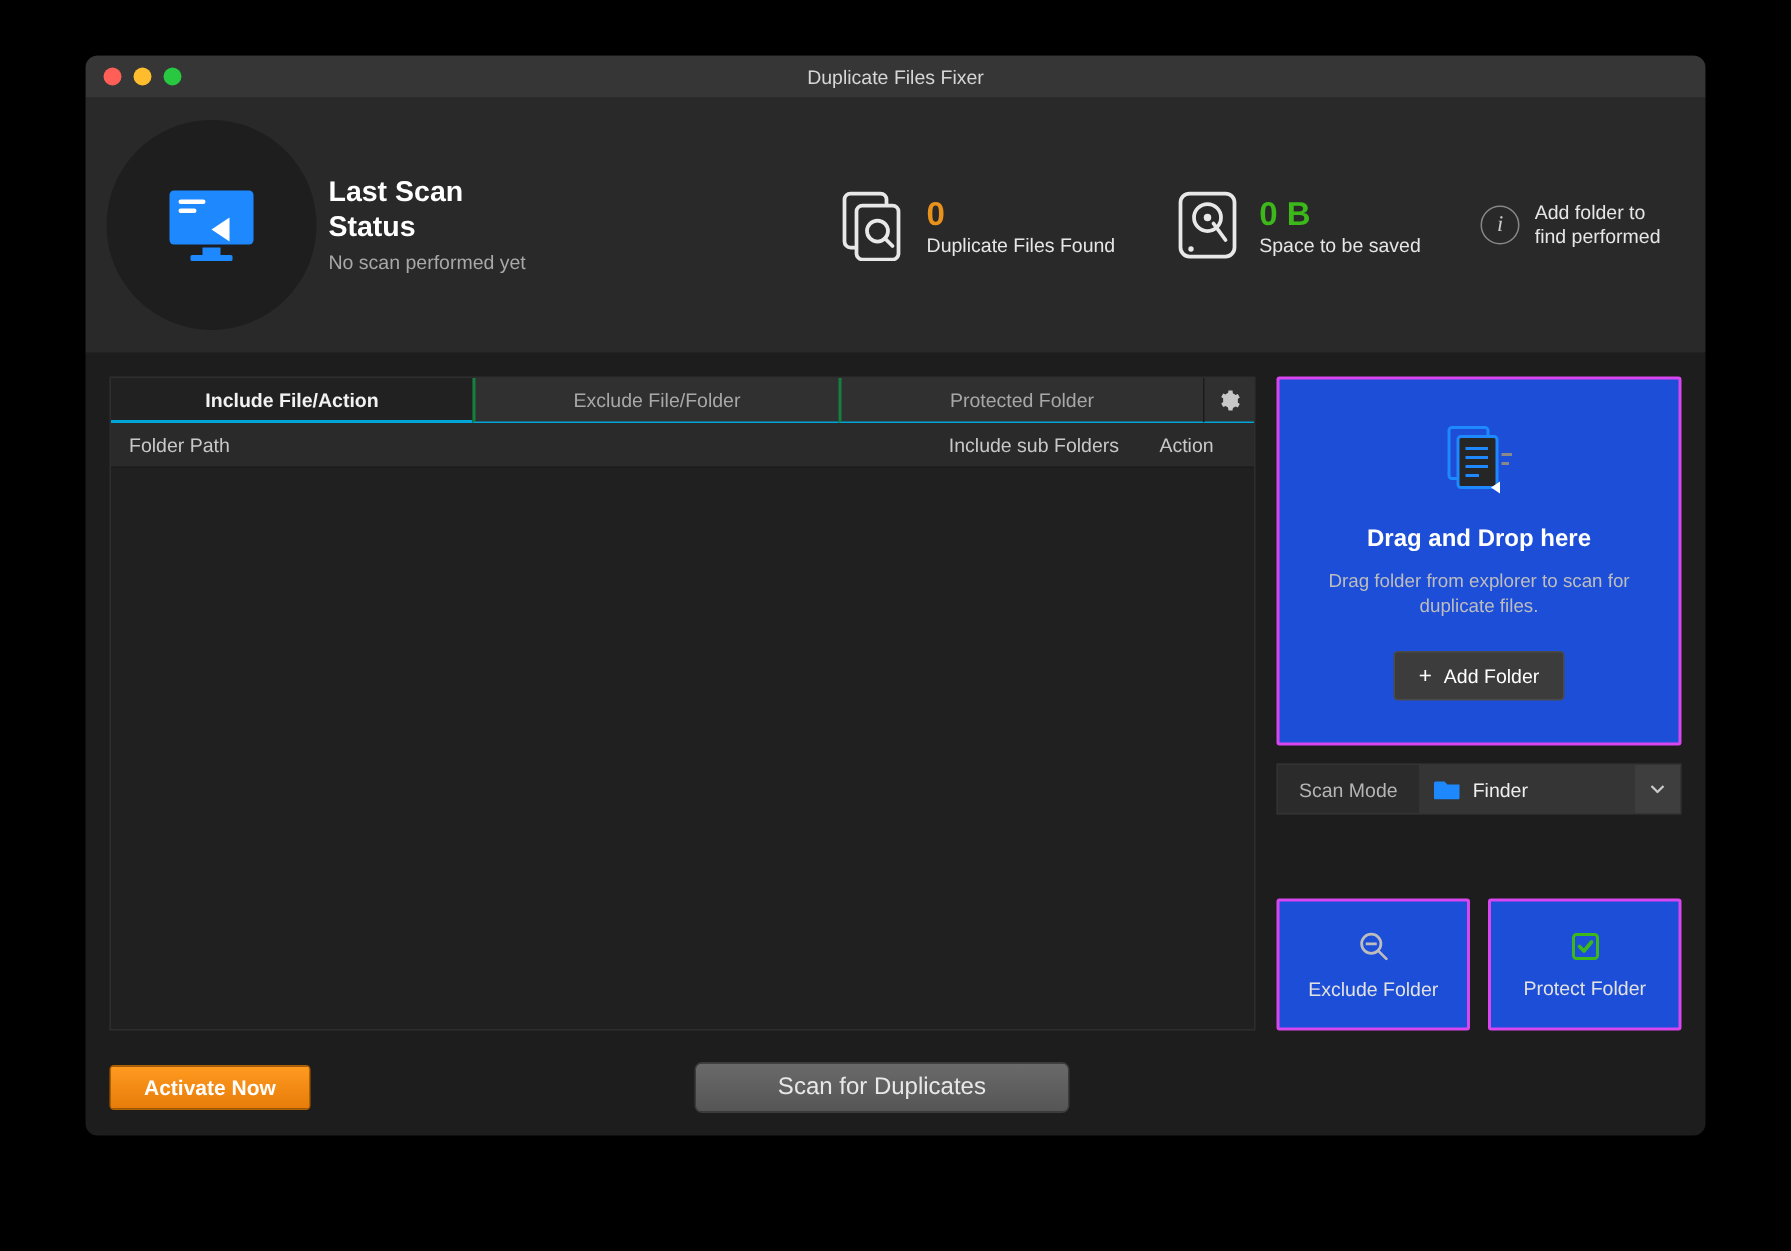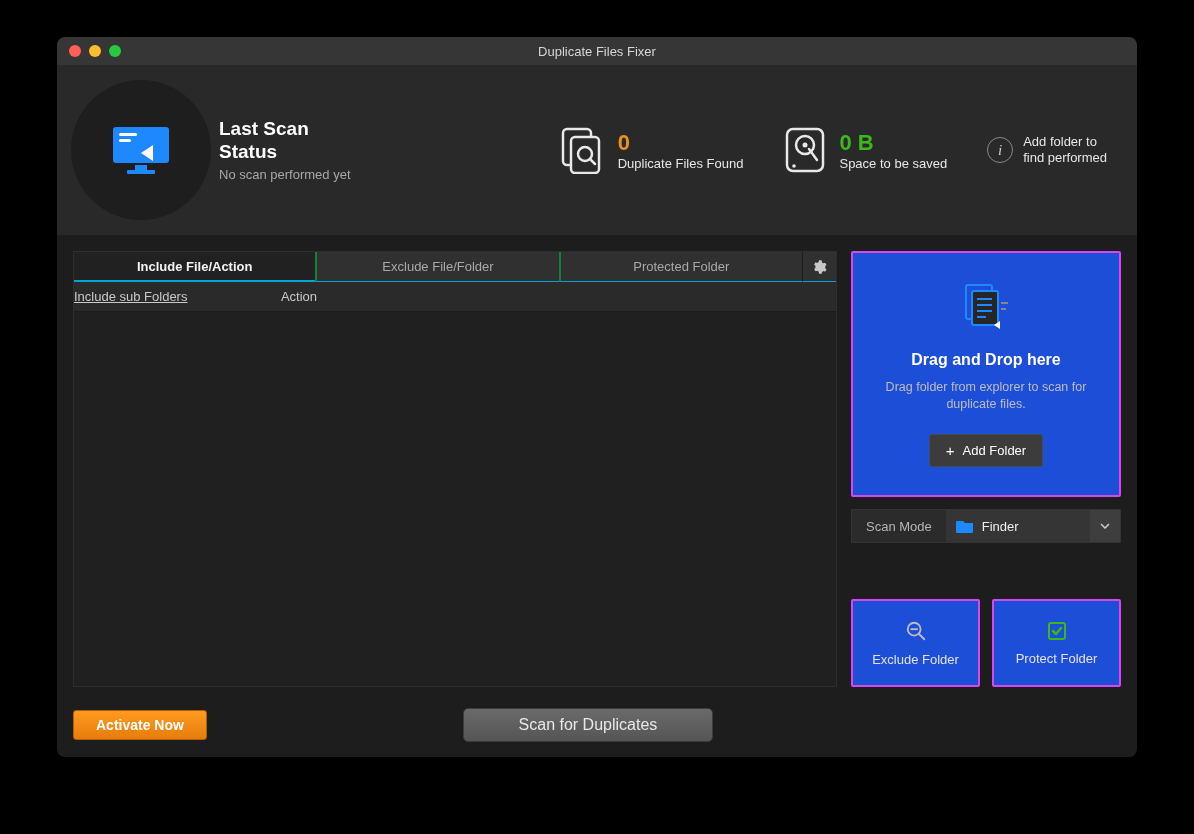--- a/index.html
+++ b/index.html
@@ -82,21 +82,21 @@
     font-size:13px;
     display:flex; align-items:center; justify-content:center;
     border-bottom:1px solid #00a5d8;
     cursor:pointer;
   }
   .tab.active { background:#212121; color:#f2f2f2; font-weight:600; border-bottom:2px solid #00a5d8; }
   .tab + .tab { border-left:2px solid #15803d; }
   .gearcell { width:34px; background:#303030; display:flex; align-items:center; justify-content:center; border-bottom:1px solid #00a5d8; cursor:pointer; border-left:1px solid #1b1b1b;}
   .colhead { display:flex; height:30px; background:#2a2a2a; color:#c8c8c8; font-size:13px; align-items:center; border-bottom:1px solid #1b1b1b;}
   .colhead .c1 { flex:1; padding-left:12px; }
-  .colhead .c2 { width:180px; text-align:left;text-decoration:underline; }
+  .colhead .c2 { width:180px; text-align:right; }
   .colhead .c3 { width:90px; text-align:center; }
   .listarea { flex:1; }
 
   .right { width:270px; display:flex; flex-direction:column; gap:12px; }
   .panel { background:#1d4ed8; border:2px solid #d946ef; border-radius:2px; }
 
   .drop {
     flex:1;
     display:flex; flex-direction:column; align-items:center; justify-content:center;
     text-align:center;
@@ -222,20 +222,21 @@
         <div class="tab active">Include File/Action</div>
         <div class="tab">Exclude File/Folder</div>
         <div class="tab">Protected Folder</div>
         <div class="gearcell">
           <svg width="16" height="16" viewBox="0 0 24 24">
             <path fill="#c8c8c8" d="M12 8a4 4 0 100 8 4 4 0 000-8zm9.4 4a7.5 7.5 0 00-.14-1.4l2.03-1.58-2-3.46-2.39.96a7.6 7.6 0 00-2.42-1.4L16 2h-4l-.48 2.62a7.6 7.6 0 00-2.42 1.4l-2.39-.96-2 3.46 2.03 1.58A7.5 7.5 0 006.6 12c0 .48.05.94.14 1.4l-2.03 1.58 2 3.46 2.39-.96c.73.6 1.55 1.08 2.42 1.4L12 22h4l.48-2.62a7.6 7.6 0 002.42-1.4l2.39.96 2-3.46-2.03-1.58c.09-.46.14-.92.14-1.4z"></path>
           </svg>
         </div>
       </div>
       <div class="colhead">
+        <div class="c1">Folder Path</div>
         <div class="c2">Include sub Folders</div>
         <div class="c3">Action</div>
       </div>
       <div class="listarea"></div>
     </div>
 
     <div class="right">
       <div class="panel drop">
         <svg class="doc-icon" width="56" height="50" viewBox="0 0 56 50">
           <rect x="8" y="4" width="26" height="34" rx="2" fill="none" stroke="#1e88ff" stroke-width="2"></rect>

